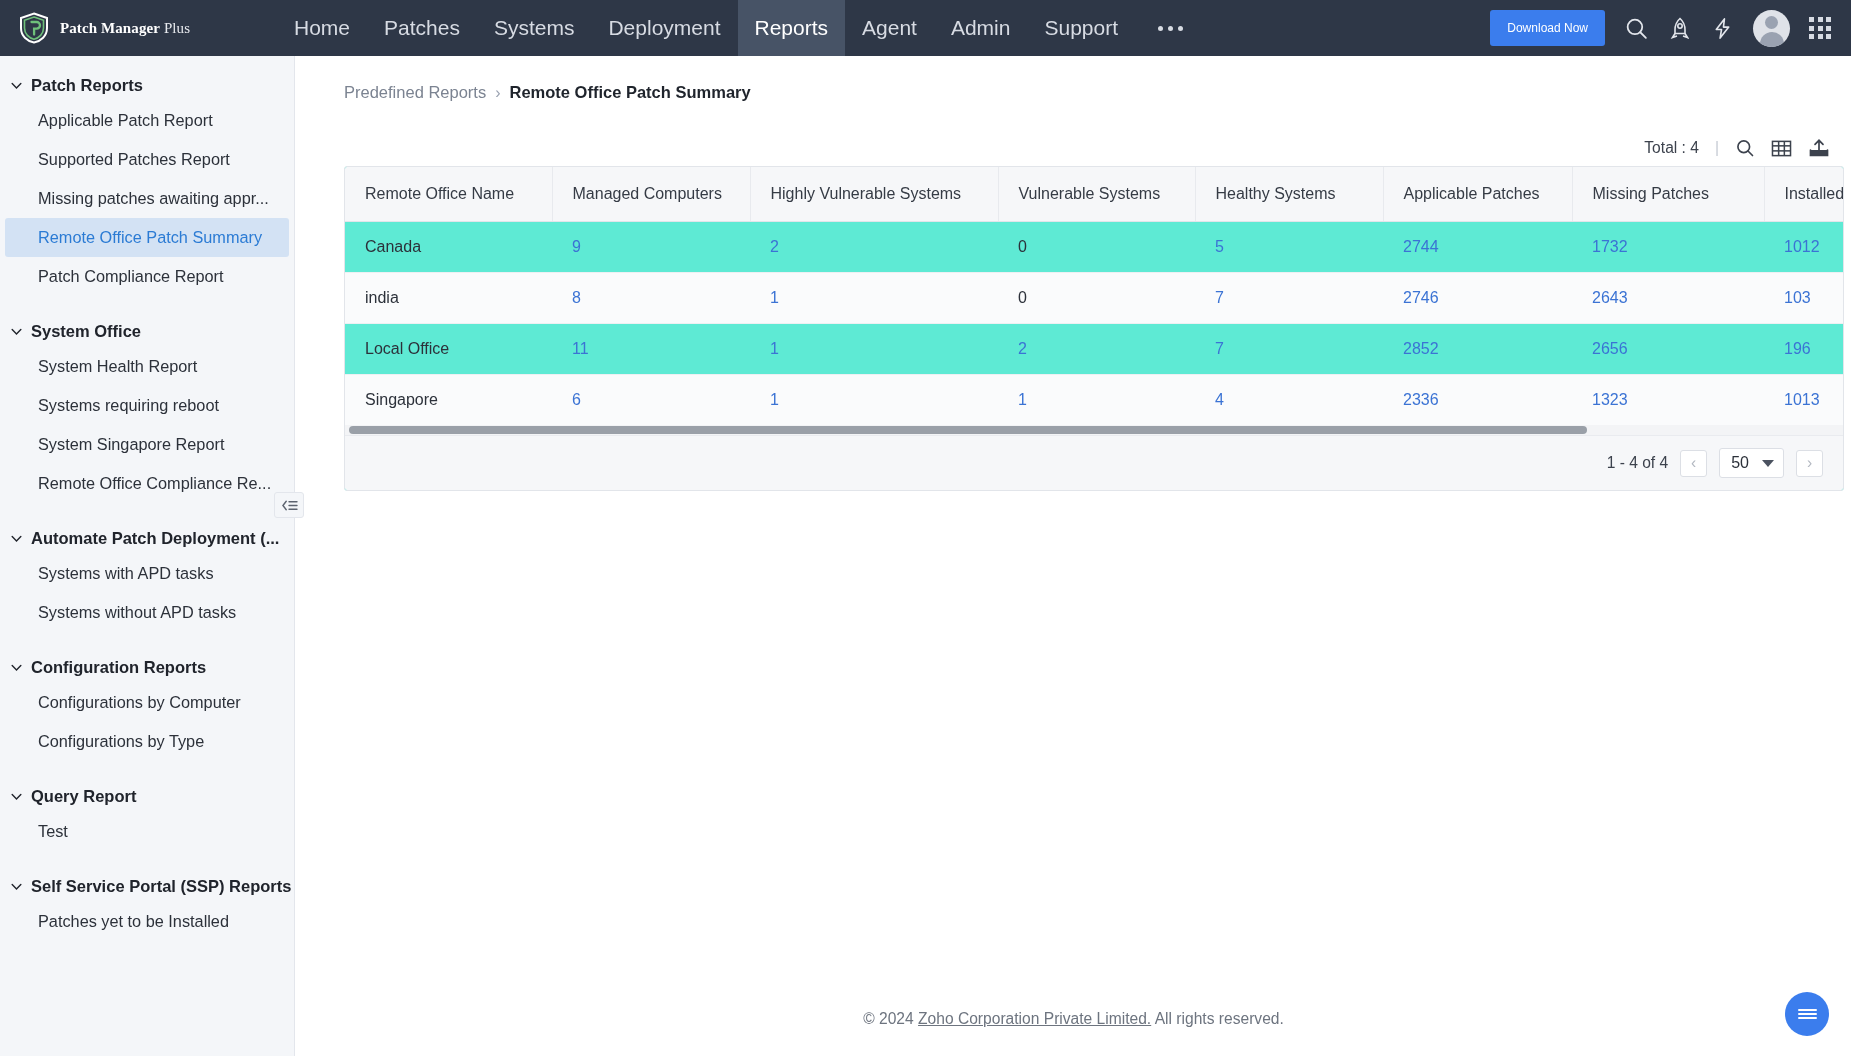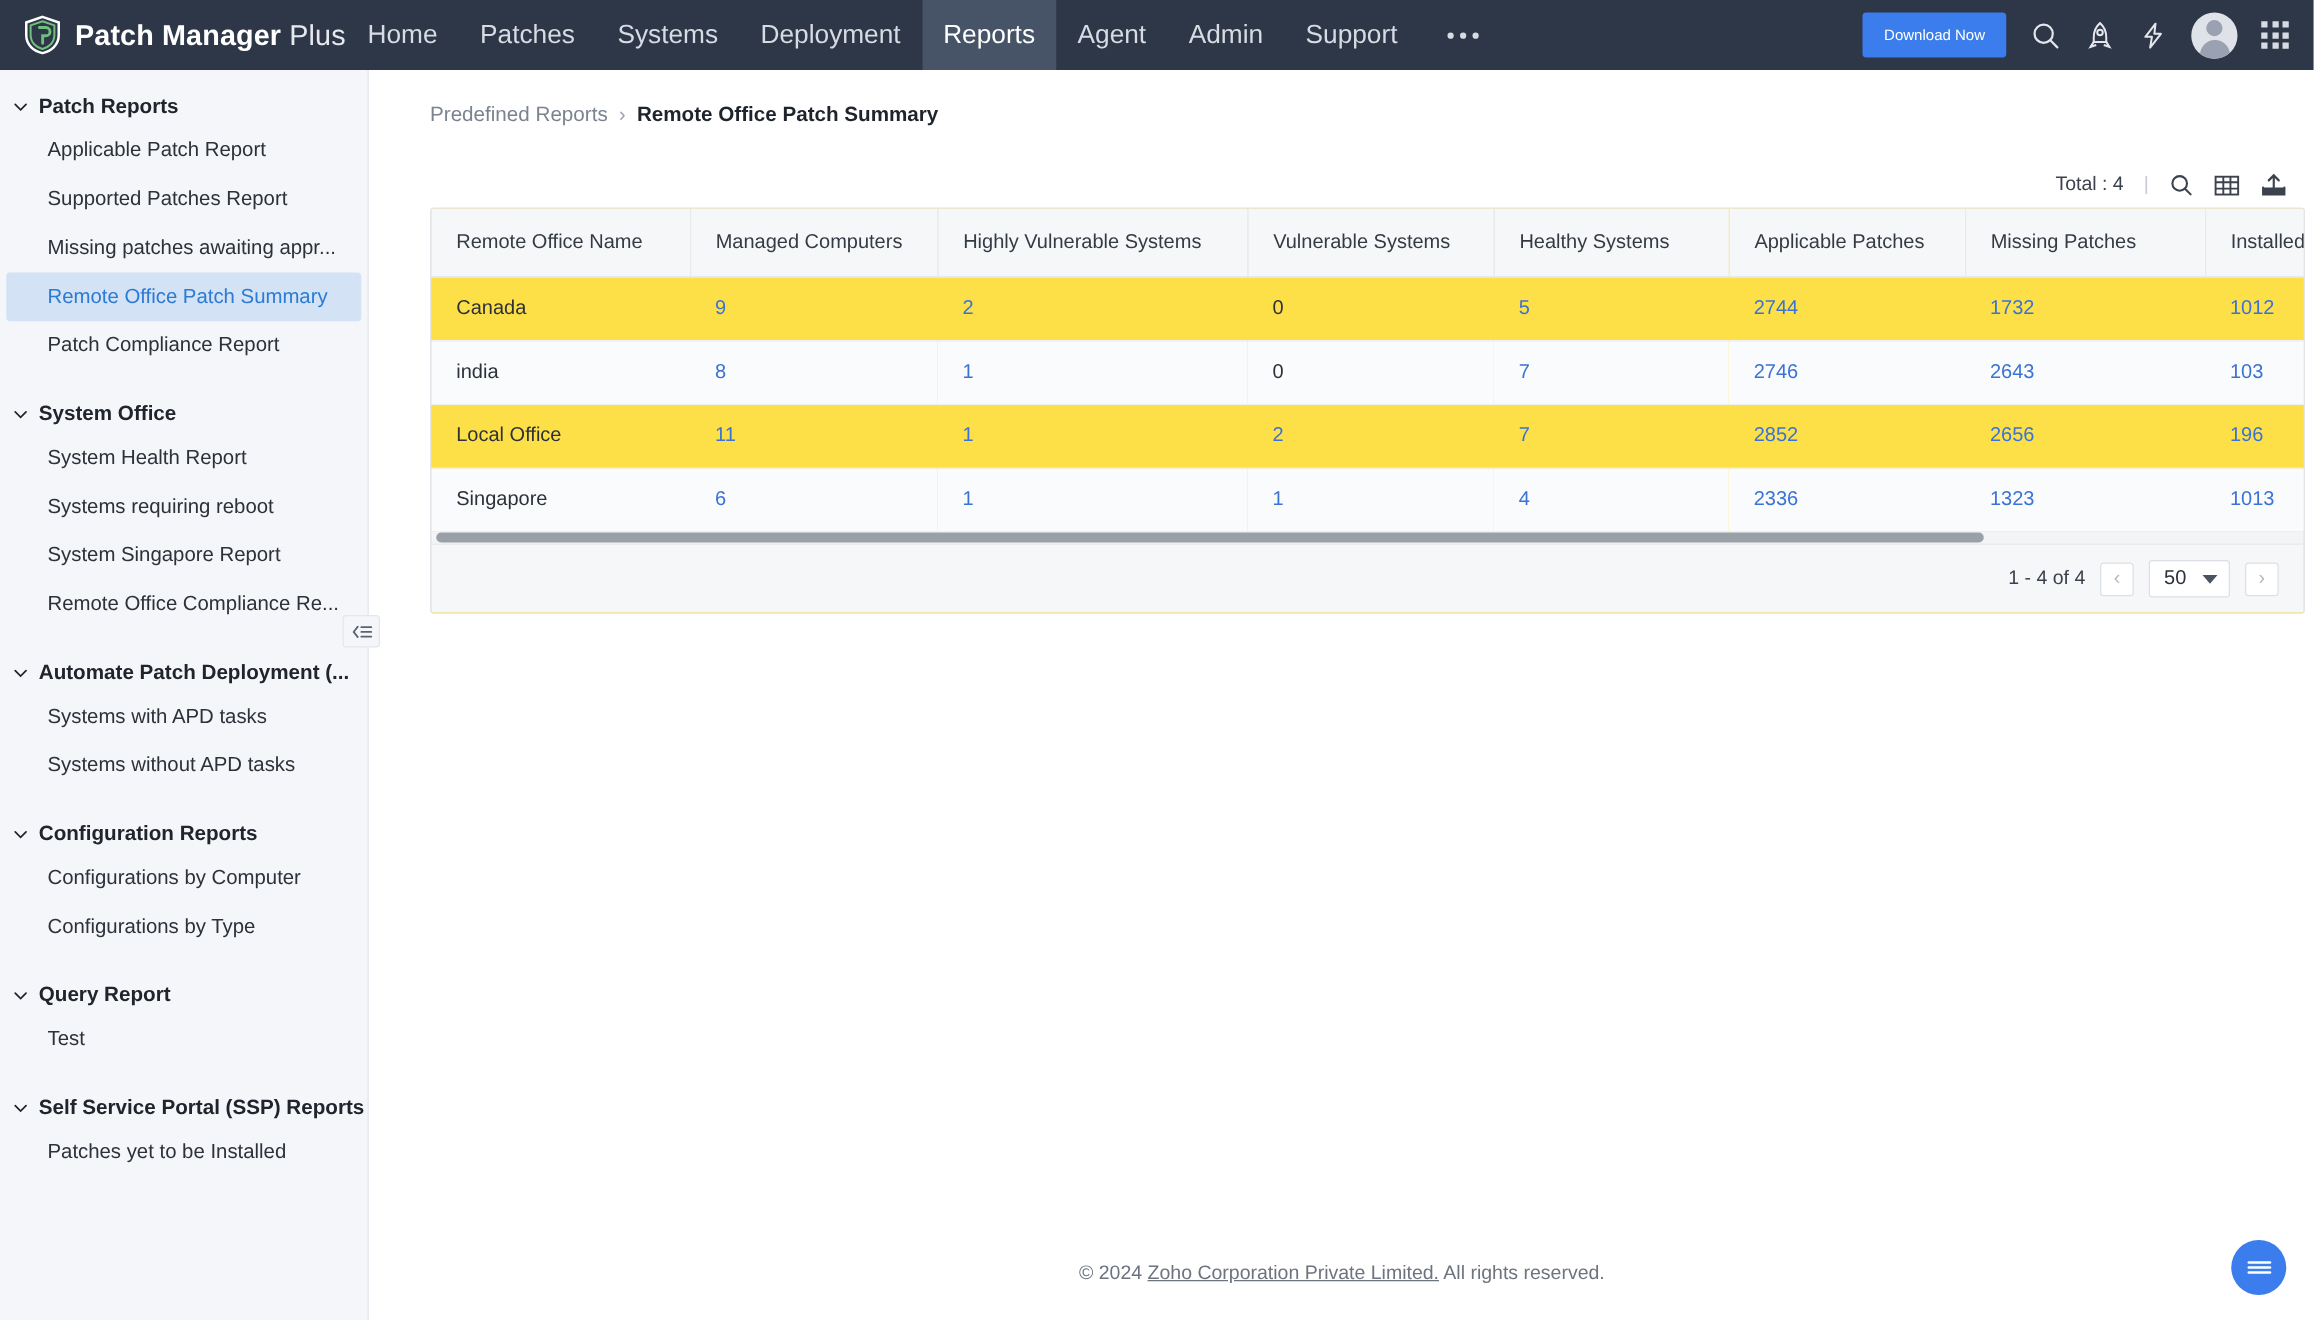--- a/index.html
+++ b/index.html
@@ -11,21 +11,21 @@
   body { position: relative; }
 
   
   .topnav {
     height: 56px; background: #2e3747;
     display: flex; align-items: center;
     position: relative; z-index: 20;
   }
   .brand { display: flex; align-items: center; gap: 11px; padding-left: 19px; width: 277px; }
   .brand-logo { width: 30px; height: 32px; flex: none; }
-  .brand-text { font-size: 23px; color: #fff; letter-spacing: .1px; white-space: nowrap; }
+  .brand-text { font-size: 15px; color: #fff; letter-spacing: .1px; white-space: nowrap; font-family: Liberation Serif, serif; }
   .brand-text b { font-weight: 700; }
   .brand-text span { font-weight: 400; color: #e7e9ee; }
 
   .nav-items { display: flex; align-items: center; height: 56px; }
   .nav-item {
     height: 56px; display: flex; align-items: center; padding: 0 17px;
     color: #d7dbe3; font-size: 21px; white-space: nowrap; cursor: pointer;
   }
   .nav-item.active { background: #475366; color: #ffffff; }
   .nav-more { padding: 0 20px; display: flex; align-items: center; height: 56px; cursor: pointer; }
@@ -82,21 +82,21 @@
   .crumb-link { color: #7b8391; cursor: pointer; }
   .crumb-sep { color: #9aa2b1; font-size: 16px; }
   .crumb-cur { color: #1f242c; font-weight: 700; }
 
   .panel { margin: 28px 16px 0 48px; width: 1500px; position: relative; }
   .toolbar {
     display: flex; align-items: center; justify-content: flex-end; gap: 16px;
     height: 36px; padding-right: 14px; font-size: 15.6px; color: #3c424d;
   }
   .tb-sep { color: #c6cbd4; }
-  .tbl-wrap { border: 1px solid #e2e5ea; border-radius: 3px; overflow: hidden; background: #fde047; }
+  .tbl-wrap { border: 1px solid #e2e5ea; border-radius: 3px; overflow: hidden; background: #5eead4; }
   table { border-collapse: collapse; width: 1598px; table-layout: fixed; }
   thead th {
     background: #f6f7f9; color: #353b45; font-size: 16px; font-weight: 400;
     text-align: left; padding: 18px 0 18px 20px; border-bottom: 1px solid #e2e5ea;
     border-right: 1px solid #e8eaee; white-space: nowrap;
   }
   thead th:last-child { border-right: none; }
   tbody td {
     padding: 16px 0 16px 20px; font-size: 16px; color: #2c313a;
     border-bottom: 1px solid #eef0f3; white-space: nowrap;

